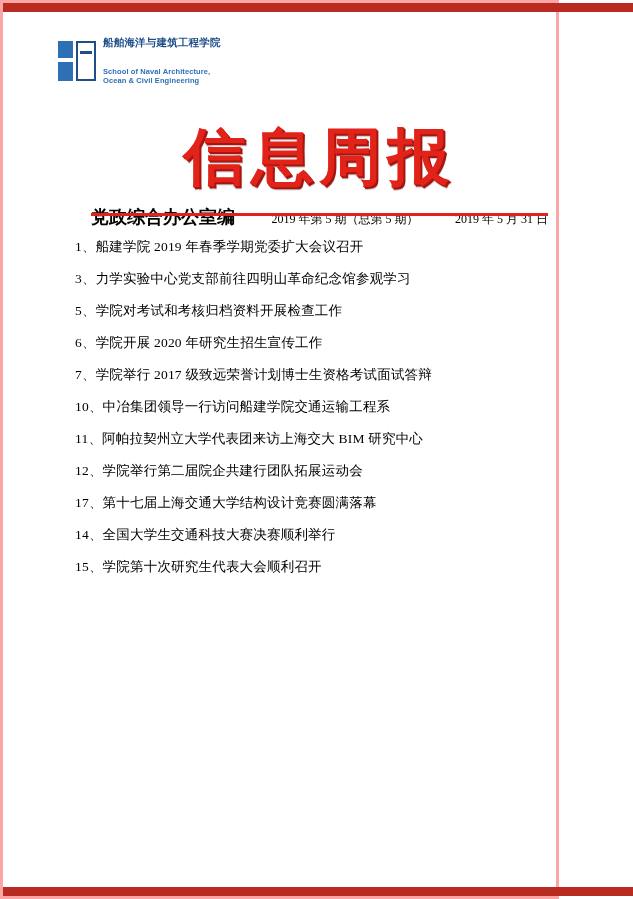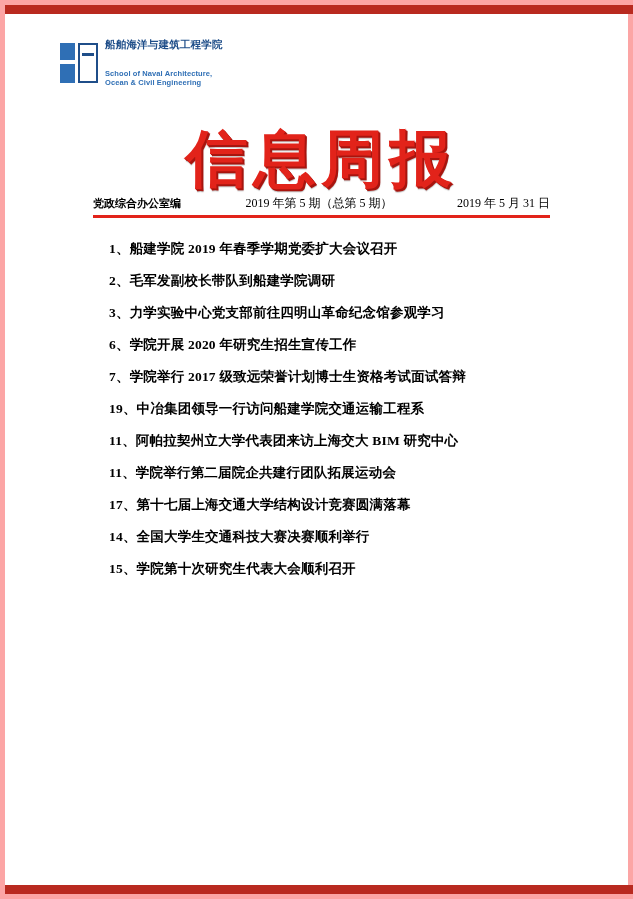--- a/index.html
+++ b/index.html
@@ -8,24 +8,24 @@
   }
   body {
     width: 633px;
     height: 899px;
     background: #ffffff;
     font-family: "Liberation Serif", serif;
     overflow: hidden;
   }
   .page {
     position: relative;
-    width: 633px;
+    width: 559px;
     height: 899px;
     box-sizing: border-box;
-    border: 5px solid #fca5a5;
+    border: 3px solid #fca5a5;
     background: #ffffff;
     padding-left: 40px;
   }
   .top-band {
     position: absolute;
     top: 0;
     left: 0;
     width: 633px;
     height: 9px;
     background: #b92a20;
@@ -127,41 +127,41 @@
     width: 457px;
     display: flex;
     align-items: baseline;
     justify-content: space-between;
     font-family: "Liberation Serif", serif;
     font-size: 12.5px;
     color: #000000;
   }
   .meta-issuer {
     font-weight: bold;
-    font-size: 11px;
+    font-size: 18px;
+    margin-top: 12px;
   }
   .meta-issue, .meta-date {
     font-size: 12px;
   }
   .meta-rule {
     position: absolute;
     top: 210px;
     left: 88px;
     width: 457px;
     height: 2.5px;
     background: #e2231a;
   }
 
   
   .contents {
     position: absolute;
     top: 228px;
-    left: 104px;
+    left: 72px;
     width: 470px;
-    font-weight: bold;
   }
   .toc-item {
     font-family: "Liberation Serif", serif;
     font-size: 13.5px;
     color: #000000;
     line-height: 32px;
     white-space: nowrap;
     letter-spacing: 0.2px;
   }
 
@@ -199,26 +199,26 @@
 
   <div class="meta-row">
     <span class="meta-issuer">党政综合办公室编</span>
     <span class="meta-issue">2019 年第 5 期（总第 5 期）</span>
     <span class="meta-date">2019 年 5 月 31 日</span>
   </div>
   <div class="meta-rule"></div>
 
   <div class="contents">
     <div class="toc-item">1、船建学院 2019 年春季学期党委扩大会议召开</div>
-    <div class="toc-item">2、毛军发副校长带队到船建学院调研</div>
     <div class="toc-item">3、力学实验中心党支部前往四明山革命纪念馆参观学习</div>
+    <div class="toc-item">5、学院对考试和考核归档资料开展检查工作</div>
     <div class="toc-item">6、学院开展 2020 年研究生招生宣传工作</div>
     <div class="toc-item">7、学院举行 2017 级致远荣誉计划博士生资格考试面试答辩</div>
-    <div class="toc-item">19、中冶集团领导一行访问船建学院交通运输工程系</div>
+    <div class="toc-item">10、中冶集团领导一行访问船建学院交通运输工程系</div>
     <div class="toc-item">11、阿帕拉契州立大学代表团来访上海交大 BIM 研究中心</div>
-    <div class="toc-item">11、学院举行第二届院企共建行团队拓展运动会</div>
+    <div class="toc-item">12、学院举行第二届院企共建行团队拓展运动会</div>
     <div class="toc-item">17、第十七届上海交通大学结构设计竞赛圆满落幕</div>
     <div class="toc-item">14、全国大学生交通科技大赛决赛顺利举行</div>
     <div class="toc-item">15、学院第十次研究生代表大会顺利召开</div>
   </div>
 
   <div class="bottom-band"></div>
 </div>
 
 </body></html>

